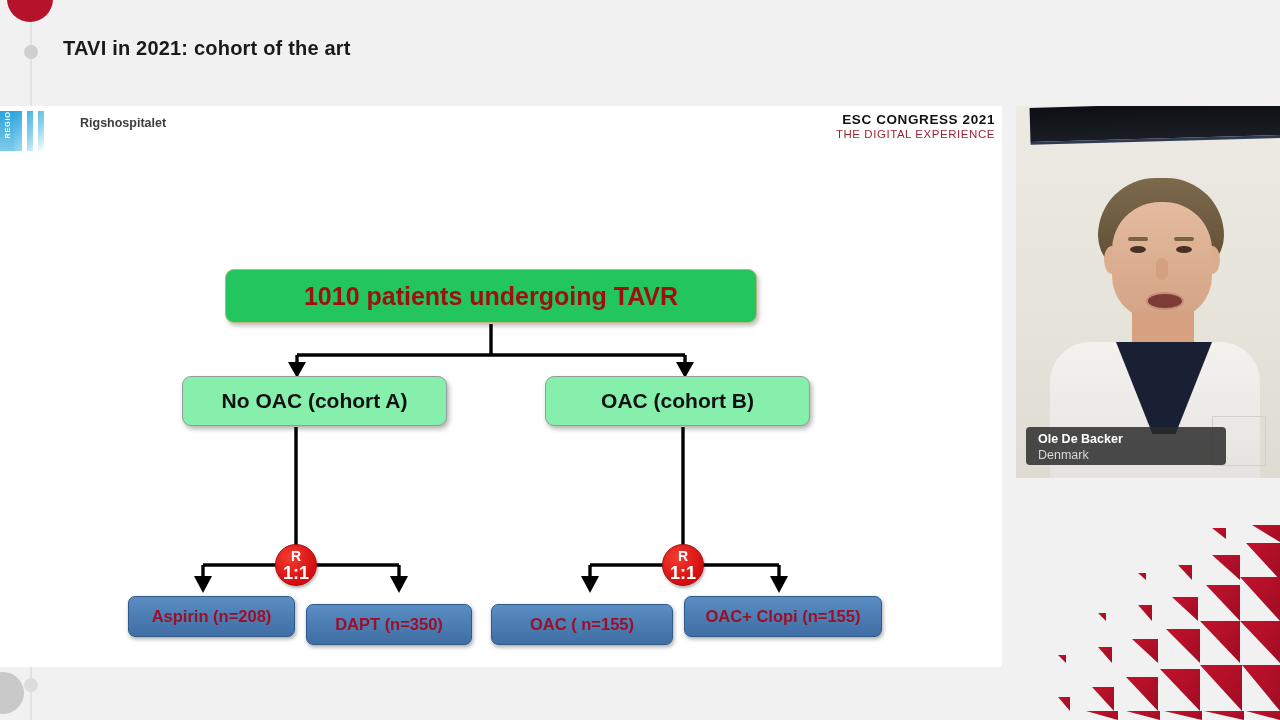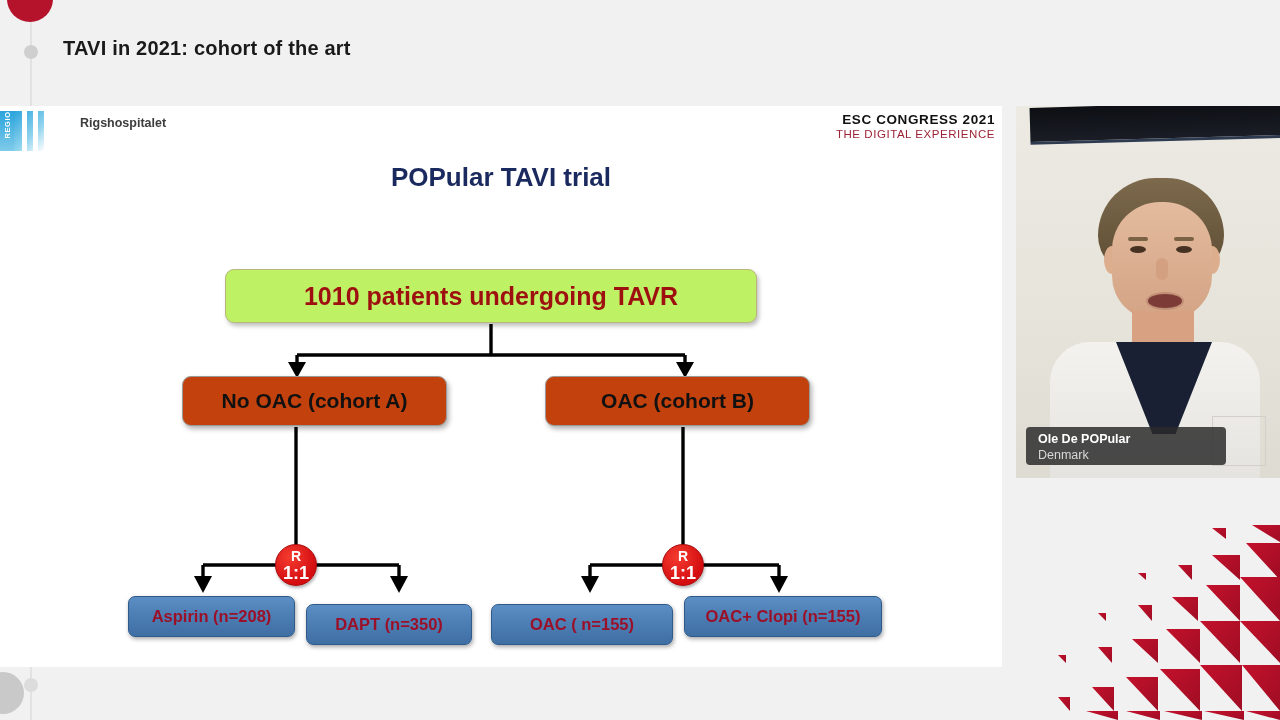--- a/index.html
+++ b/index.html
@@ -68,27 +68,27 @@
     font-size:26px;font-weight:bold;color:#1b2a5e;
   }
 
   
   #chart{position:absolute;left:0;top:0;width:1002px;height:561px;}
 
   .node{position:absolute;box-sizing:border-box;display:flex;align-items:center;justify-content:center;}
 
   .node-top{
     left:225px;top:163px;width:532px;height:54px;
-    background:#bef264;border:1.5px solid #b9b77c;border-radius:9px;
+    background:#22c55e;border:1.5px solid #b9b77c;border-radius:9px;
     box-shadow:2px 3px 4px rgba(0,0,0,.25);
     color:#9e1010;font-size:25px;font-weight:bold;
   }
   .node-cohort{
     top:270px;width:265px;height:50px;
-    background:#c2410c;border:1.5px solid #9a9a9a;border-radius:9px;
+    background:#86efac;border:1.5px solid #9a9a9a;border-radius:9px;
     box-shadow:2px 3px 5px rgba(0,0,0,.3);
     color:#111111;font-size:21px;font-weight:bold;
   }
   .node-cohort.a{left:182px;}
   .node-cohort.b{left:545px;}
 
   .node-arm{
     top:490px;height:41px;
     background:linear-gradient(180deg,#5b8ec4 0%,#4d7fb5 45%,#3f6ea3 100%);
     border:1.5px solid #2f5a8a;border-radius:7px;
@@ -181,21 +181,20 @@
           </div>
       </div>
     </div>
     <div class="hospital-name">Rigshospitalet</div>
 
     <div class="esc-logo">
       <div class="esc-line1">ESC CONGRESS 2021</div>
       <div class="esc-line2">THE DIGITAL EXPERIENCE</div>
     </div>
 
-    <div class="slide-title">POPular TAVI trial</div>
 
     <svg id="chart" viewBox="0 0 1002 561" width="1002" height="561">
       <g stroke="#000000" stroke-width="3.4" fill="none">
 
         <path d="M491 218 L491 249"></path>
 
         <path d="M297 249 L685 249"></path>
 
         <path d="M297 249 L297 258"></path>
 
@@ -259,21 +258,21 @@
     <div class="v-eye-l"></div>
     <div class="v-eye-r"></div>
     <div class="v-nose"></div>
     <div class="v-mouth"></div>
     <div class="v-neck"></div>
     <div class="v-shirt"></div>
     <div class="v-collar"></div>
     <div class="v-pocket"></div>
 
     <div class="v-namecard">
-      <div class="v-name">Ole De POPular</div>
+      <div class="v-name">Ole De Backer</div>
       <div class="v-country">Denmark</div>
     </div>
   </div>
 
   <div id="deco">
     <svg width="240" height="195" viewBox="0 0 240 195">
       <defs>
         <linearGradient id="tg" x1="0" y1="0" x2="1" y2="1">
           <stop offset="0%" stop-color="#c4112c"></stop>
           <stop offset="100%" stop-color="#9e0d24"></stop>

